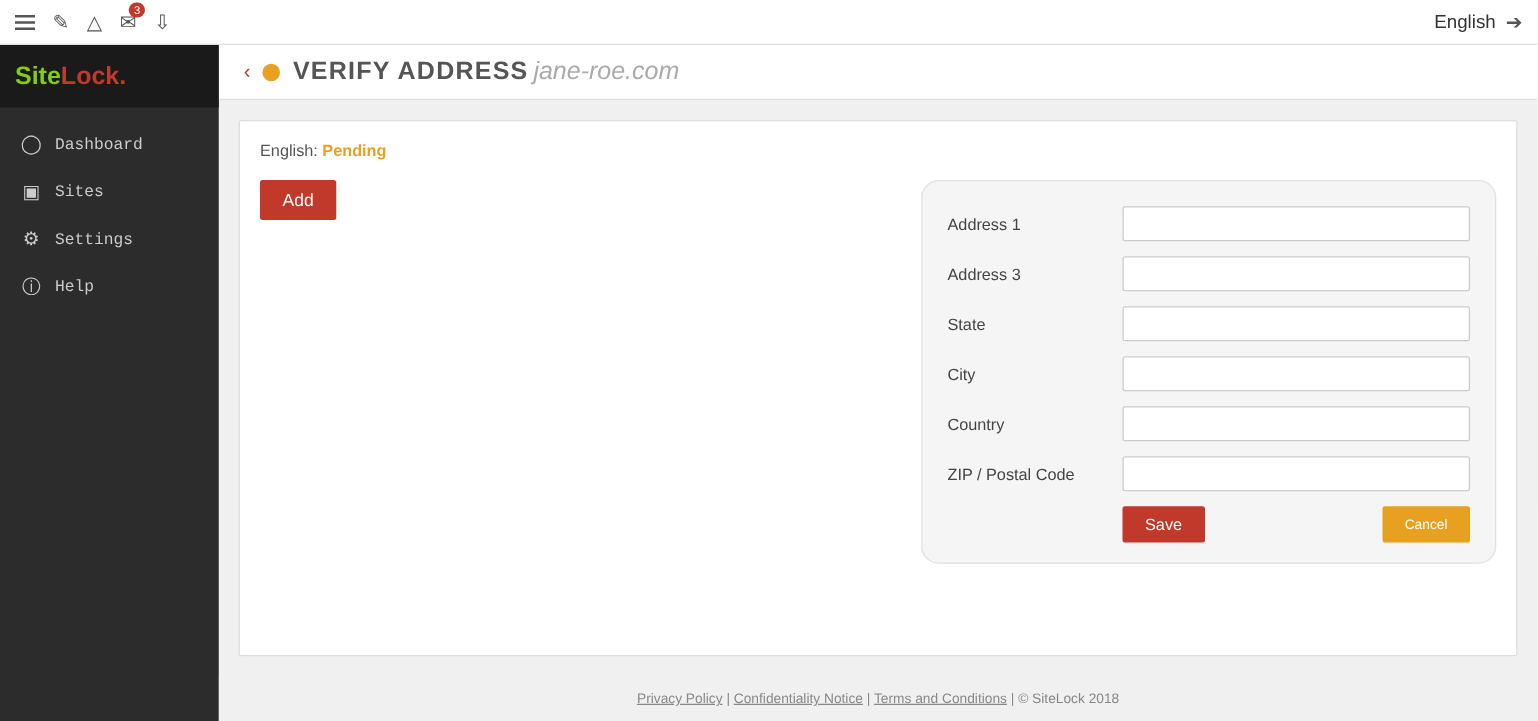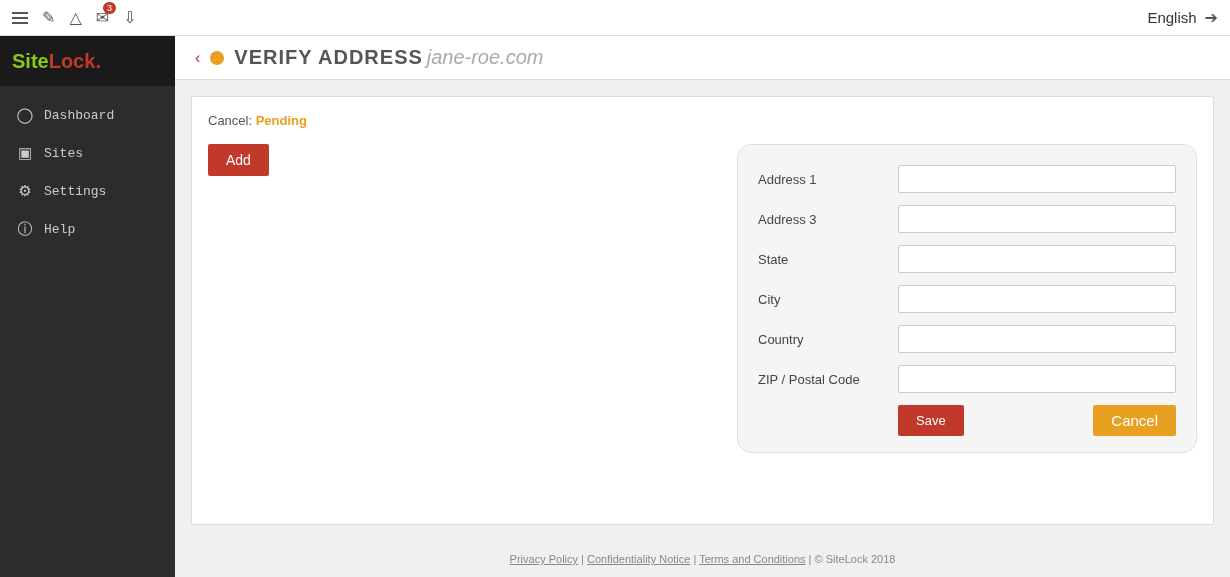--- a/index.html
+++ b/index.html
@@ -48,21 +48,21 @@
     .form-left { flex: 1; }
     .add-button { background: #c0392b; color: #fff; border: none; padding: 8px 18px; font-size: 14px; cursor: pointer; border-radius: 2px; }
     .form-right { width: 460px; background: #f5f5f5; border: 1px solid #e0e0e0; border-radius: 14px; padding: 20px 20px 16px 20px; }
 
     .form-row { display: flex; align-items: center; margin-bottom: 12px; }
     .form-label { width: 140px; font-size: 13px; color: #444; flex-shrink: 0; }
     .form-input { flex: 1; height: 28px; border: 1px solid #ccc; border-radius: 2px; padding: 0 6px; font-size: 13px; background: #fff; }
 
     .form-actions { display: flex; justify-content: space-between; gap: 8px; margin-top: 8px; padding-left: 140px; }
     .save-button { background: #c0392b; color: #fff; border: none; padding: 7px 18px; font-size: 13px; cursor: pointer; border-radius: 2px; }
-    .cancel-button { background: #e8a020; color: #fff; border: none; padding: 7px 18px; font-size: 15px; cursor: pointer; border-radius: 2px; }
+    .cancel-button { background: #e8a020; color: #fff; border: none; padding: 7px 18px; font-size: 11px; cursor: pointer; border-radius: 2px; }
 
     
     .footer { text-align: center; padding: 12px; font-size: 11px; color: #888; background: #f0f0f0; flex-shrink: 0; }
     .footer a { color: #888; text-decoration: underline; }
 
     
     .hamburger { display: flex; flex-direction: column; gap: 3px; cursor: pointer; }
     .hamburger span { display: block; width: 16px; height: 2px; background: #555; }
   </style>
 </head>
@@ -126,21 +126,21 @@
         <span class="status-dot"></span>
         <span>
           <span class="page-title">VERIFY ADDRESS</span>
           <span class="page-domain"> jane-roe.com</span>
         </span>
       </div>
 
       <div class="main-card">
 
         <div class="status-bar">
-          <span>Cancel:</span>
+          <span>English:</span>
           <strong>Pending</strong>
         </div>
 
         <div class="form-wrapper">
           <div class="form-left">
             <button class="add-button">Add</button>
           </div>
           <div class="form-right">
 
             <div class="form-row">

